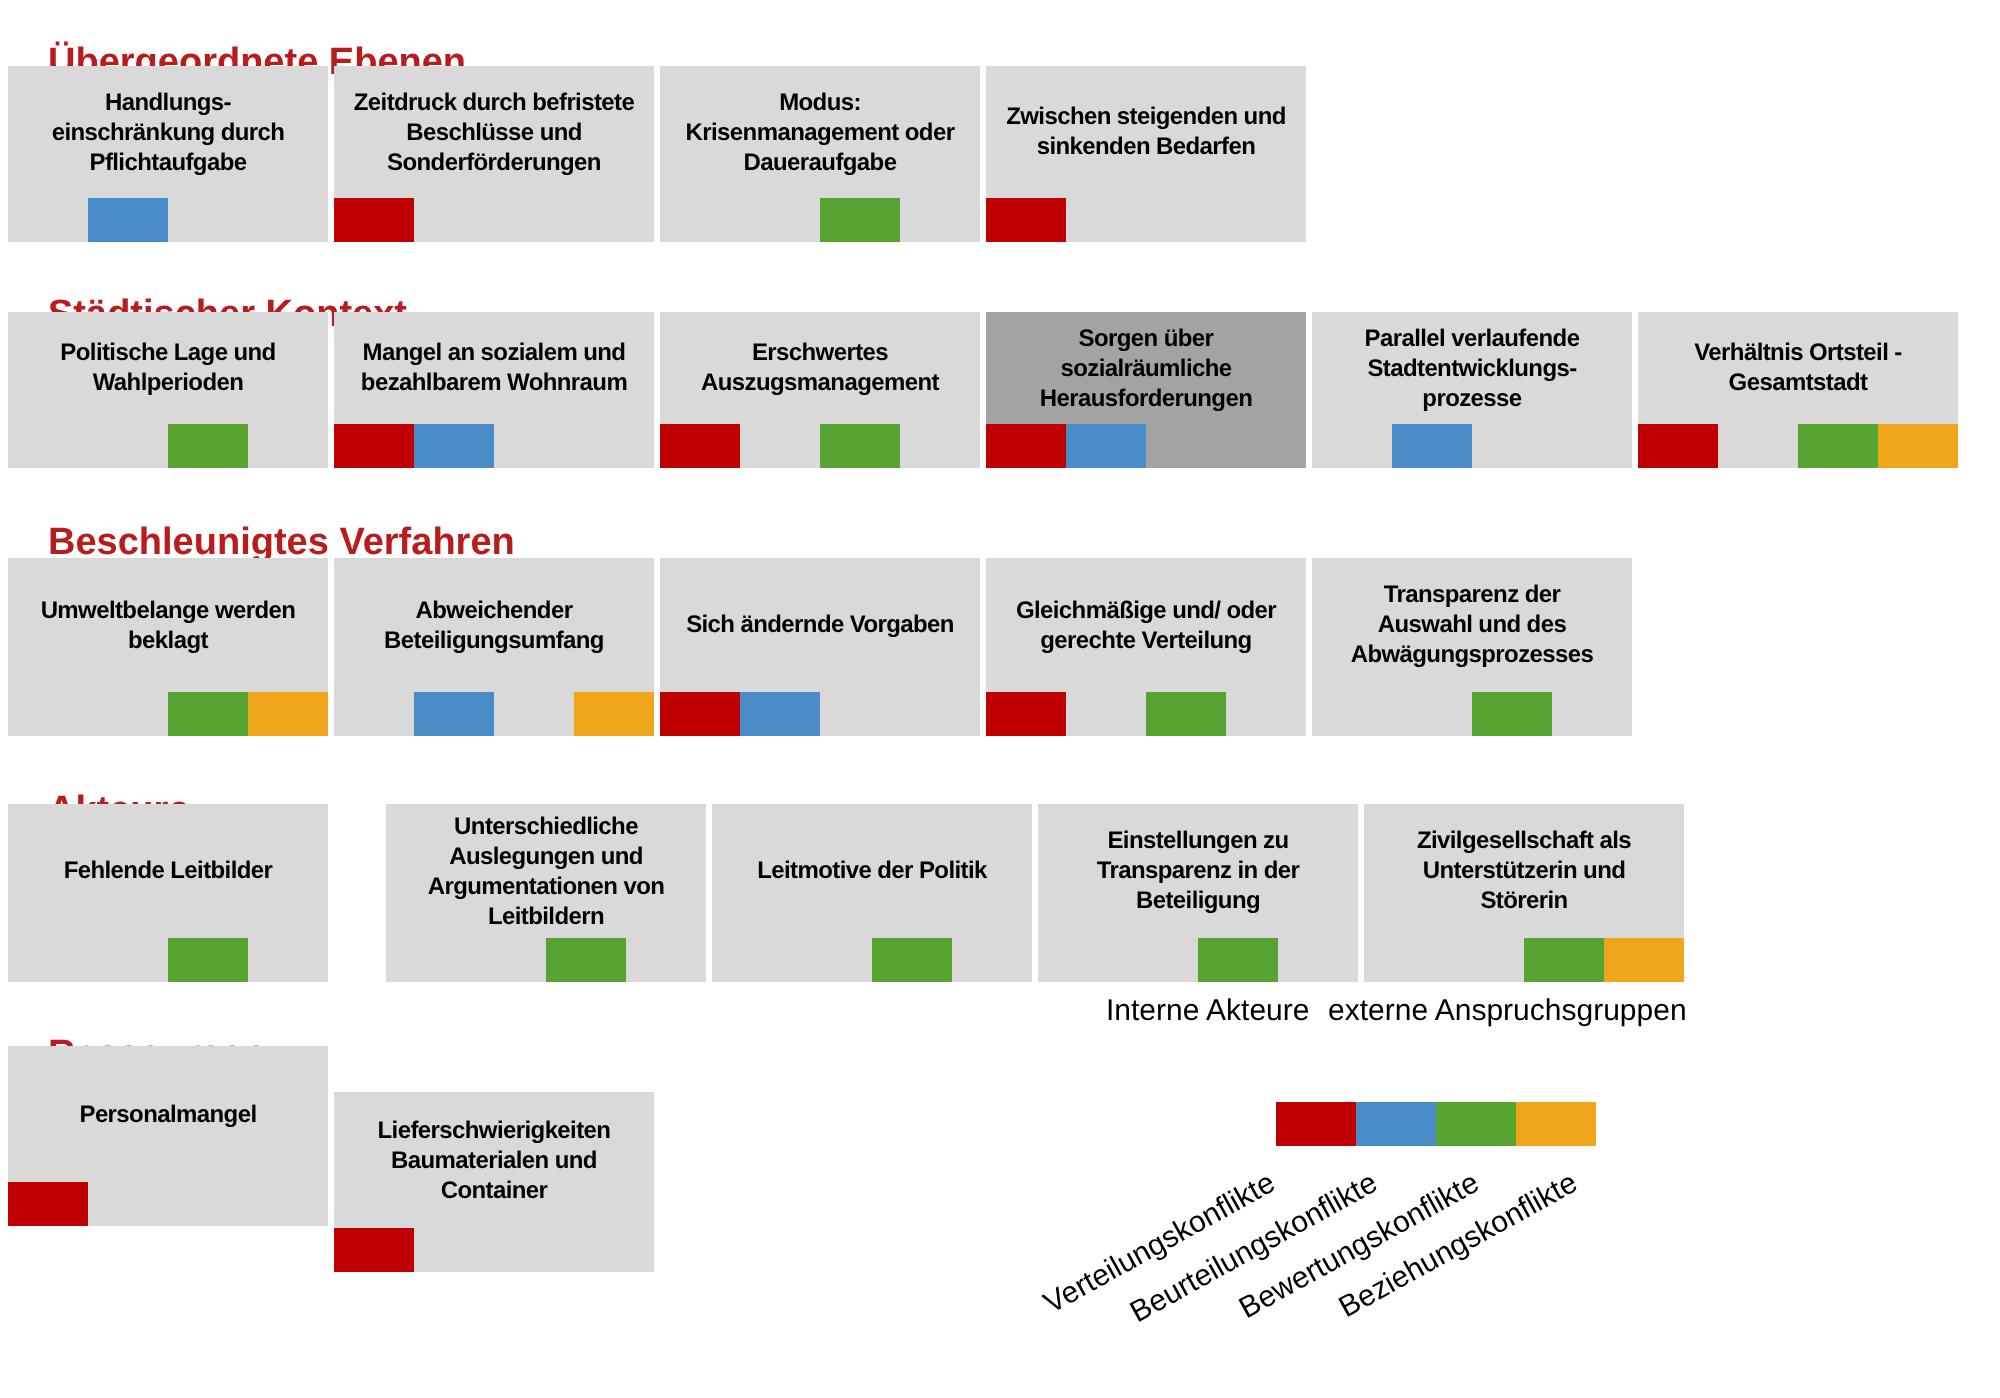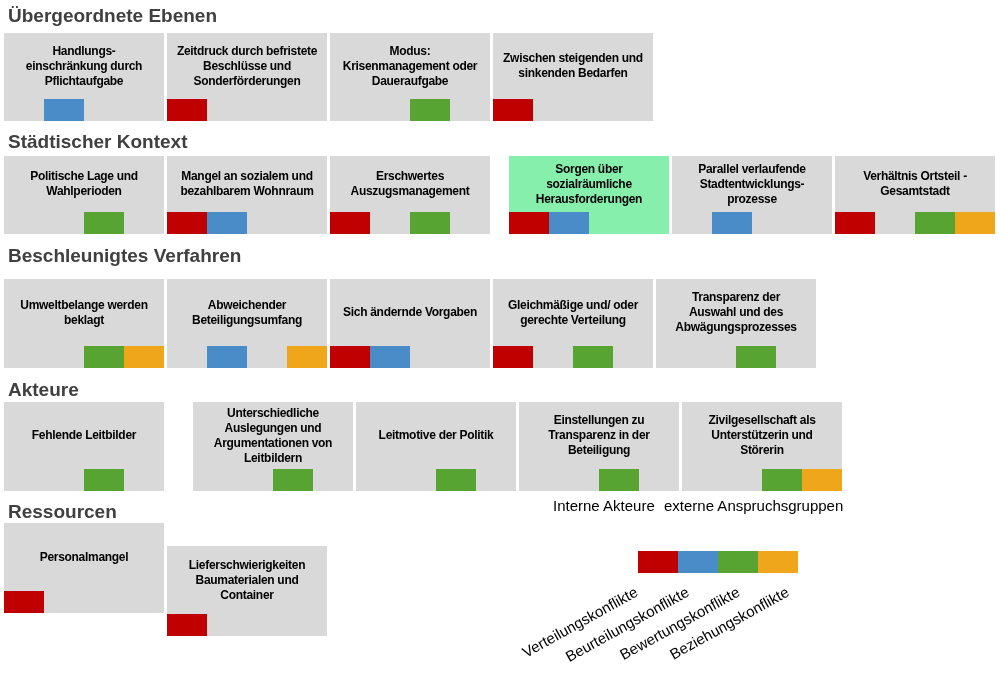--- a/index.html
+++ b/index.html
@@ -1,22 +1,22 @@
 <!DOCTYPE html>
 <html><head>
 <meta charset="utf-8">
 <style>
   html,body{margin:0;padding:0;background:#fff;}
   .canvas{
     position:relative;width:1000px;height:699px;background:#fff;overflow:hidden;
     font-family:"Liberation Sans",sans-serif;color:#000;
   }
   .sec-title{
-    position:absolute;left:8px;margin:0;font-size:19px;line-height:23px;
-    font-weight:bold;color:#404040;white-space:nowrap;
+    position:absolute;left:8px;margin:16px;font-size:19px;line-height:23px;
+    font-weight:bold;color:#b91c1c;white-space:nowrap;
   }
   .box-row{position:absolute;left:4px;display:flex;gap:3px;}
   .box{
     width:160px;height:100%;position:relative;box-sizing:border-box;
     display:flex;align-items:center;justify-content:center;
     padding:2px 1px 24px 1px;
   }
   .box-label{
     width:100%;font-size:12px;font-weight:bold;line-height:15px;
     letter-spacing:-0.3px;text-align:center;white-space:pre-line;color:#000;
@@ -74,21 +74,21 @@
 bezahlbarem Wohnraum</div>
         <div class="marker" style="left: 0px; background: rgb(192, 0, 0);"></div>
         <div class="marker" style="left: 40px; background: rgb(74, 140, 200);"></div>
       </div>
       <div class="box" style="background: rgb(217, 217, 217);">
         <div class="box-label">Erschwertes
 Auszugsmanagement</div>
         <div class="marker" style="left: 0px; background: rgb(192, 0, 0);"></div>
         <div class="marker" style="left: 80px; background: rgb(87, 164, 51);"></div>
       </div>
-      <div class="box" style="background: #86efac; margin-left: 16px;">
+      <div class="box" style="background: #a3a3a3;">
         <div class="box-label">Sorgen über
 sozialräumliche
 Herausforderungen</div>
         <div class="marker" style="left: 0px; background: rgb(192, 0, 0);"></div>
         <div class="marker" style="left: 40px; background: rgb(74, 140, 200);"></div>
       </div>
       <div class="box" style="background: rgb(217, 217, 217);">
         <div class="box-label">Parallel verlaufende
 Stadtentwicklungs-
 prozesse</div>

